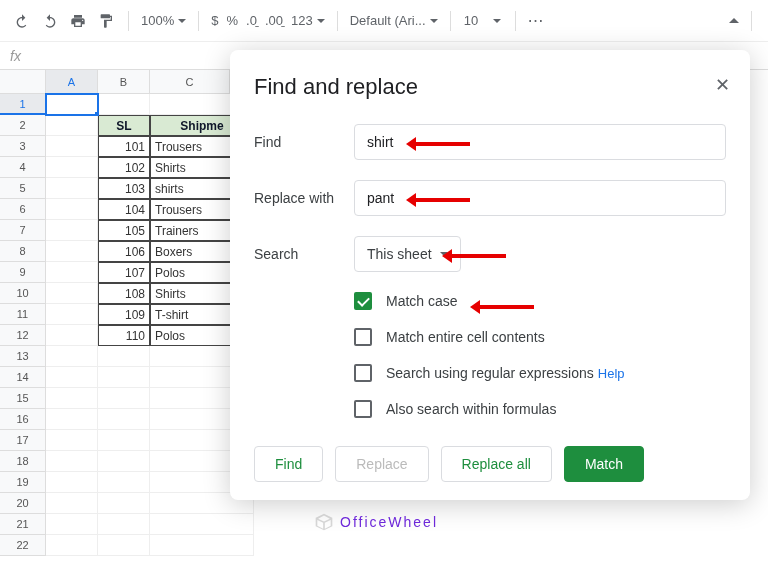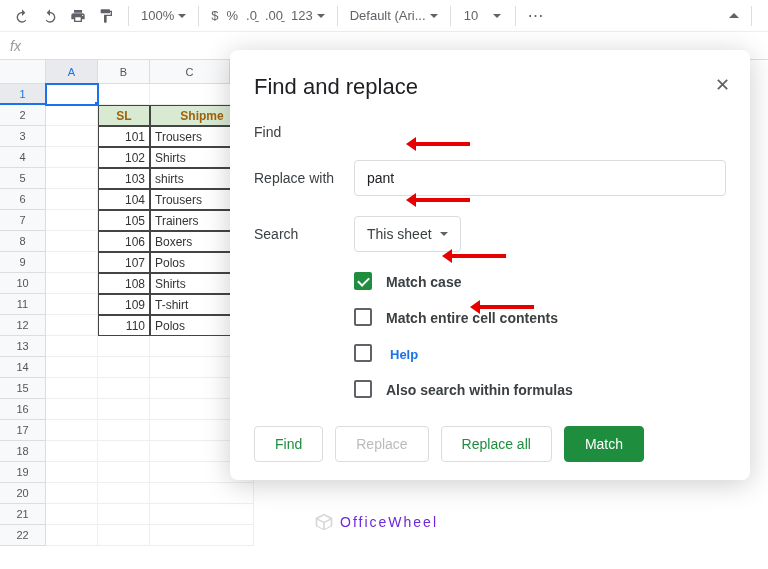--- a/index.html
+++ b/index.html
@@ -1,19 +1,19 @@
 <!DOCTYPE html>
 <html><head>
 <meta charset="utf-8">
 <style>
   * { box-sizing: border-box; margin: 0; padding: 0; }
   body { font-family: Arial, sans-serif; font-size: 13px; color: #333; background: #fff; width: 768px; height: 569px; overflow: hidden; position: relative; }
   
   
-  .toolbar { display: flex; align-items: center; height: 32px; padding: 8px 12px; gap: 8px; border-bottom: 1px solid #eee; }
+  .toolbar { display: flex; align-items: center; height: 42px; padding: 8px 12px; gap: 8px; border-bottom: 1px solid #eee; }
   .tb-icon { width: 20px; height: 20px; display: flex; align-items: center; justify-content: center; color: #5f6368; cursor: pointer; }
   .tb-sep { width: 1px; height: 20px; background: #ddd; margin: 0 4px; }
   .tb-text { color: #5f6368; font-size: 13px; display: flex; align-items: center; gap: 4px; cursor: pointer; }
   .tb-dots { color: #5f6368; cursor: pointer; font-size: 16px; letter-spacing: 2px; }
   .chev { width: 0; height: 0; border-left: 4px solid transparent; border-right: 4px solid transparent; border-top: 4px solid #5f6368; display: inline-block; }
   .toolbar-right { margin-left: auto; display: flex; align-items: center; gap: 8px; }
   
   
   .formula-bar { display: flex; align-items: center; height: 28px; border-bottom: 1px solid #ddd; }
   .cell-name { width: 98px; padding: 0 8px; font-size: 13px; color: #333; border-right: 1px solid #ddd; height: 100%; display: flex; align-items: center; position: relative; }
@@ -32,33 +32,33 @@
   .cell { width: 52px; height: 21px; border-right: 1px solid #eee; border-bottom: 1px solid #eee; padding: 0 4px; display: flex; align-items: center; font-size: 12px; overflow: hidden; white-space: nowrap; }
   .cell.wide { width: 104px; }
   
   
   .selected-row-h { background: #e8eaed !important; color: #1a73e8; border-bottom: 2px solid #1a73e8 !important; }
   .selected-col-h { background: #e8eaed !important; color: #1a73e8; border-right-color: #ddd; }
   .selected-cell { outline: 2px solid #1a73e8; outline-offset: -1px; position: relative; z-index: 1; background: #fff; }
   .sel-handle { position: absolute; right: -3px; bottom: -3px; width: 6px; height: 6px; background: #1a73e8; border: 1px solid #fff; }
   
   
-  .t-header { background: #d9ead3; font-weight: bold; color: #a16207; border: 1px solid #444 !important; text-align: center; justify-content: center; }
+  .t-header { background: #d9ead3; font-weight: bold; color: #0f172a; border: 1px solid #444 !important; text-align: center; justify-content: center; }
   .t-cell { border: 1px solid #444 !important; }
   .t-cell.num { justify-content: flex-end; }
   
   
   .dialog { position: absolute; top: 50px; left: 230px; width: 520px; background: #fff; box-shadow: 0 4px 28px rgba(0,0,0,0.2); border-radius: 8px; padding: 24px 24px 18px 24px; z-index: 10; }
   .dlg-title { font-size: 22px; color: #202124; margin-bottom: 24px; font-weight: 400; }
   .dlg-close { position: absolute; right: 20px; top: 24px; color: #5f6368; font-size: 18px; cursor: pointer; }
   .dlg-row { display: flex; align-items: center; margin-bottom: 20px; }
   .dlg-label { width: 100px; color: #3c4043; font-size: 14px; }
   .dlg-input { flex: 1; height: 36px; border: 1px solid #dadce0; border-radius: 4px; padding: 0 12px; font-size: 14px; color: #202124; }
   .dlg-select { height: 36px; border: 1px solid #dadce0; border-radius: 4px; padding: 0 12px; font-size: 14px; color: #3c4043; display: flex; align-items: center; gap: 8px; cursor: pointer; background: #fff; }
-  .dlg-check-row { display: flex; align-items: flex-end; margin-bottom: 18px; padding-left: 100px; font-weight: bold; }
+  .dlg-check-row { display: flex; align-items: center; margin-bottom: 18px; padding-left: 100px; }
   .checkbox { width: 18px; height: 18px; border: 2px solid #5f6368; border-radius: 2px; margin-right: 14px; display: flex; align-items: center; justify-content: center; cursor: pointer; flex-shrink: 0; }
   .checkbox.checked { background: #1e8e3e; border-color: #1e8e3e; }
   .checkbox.checked::after { content: ""; width: 5px; height: 9px; border: solid #fff; border-width: 0 2px 2px 0; transform: rotate(45deg); margin-top: -2px; }
   .check-label { font-size: 14px; color: #3c4043; }
   .help-link { color: #1a73e8; margin-left: 4px; cursor: pointer; }
   .dlg-actions { display: flex; gap: 12px; margin-top: 28px; justify-content: flex-start; }
   .btn { height: 36px; padding: 0 20px; border-radius: 4px; font-size: 14px; cursor: pointer; display: flex; align-items: center; border: 1px solid #dadce0; background: #fff; color: #1e8e3e; font-weight: 500; }
   .btn.disabled { color: #bbb; }
   .btn.primary { background: #1e8e3e; color: #fff; border-color: #1e8e3e; }
   
@@ -274,20 +274,21 @@
       </div>
     </div>
 </div>
 
 <div class="dialog">
   <div class="dlg-title">Find and replace</div>
   <div class="dlg-close">✕</div>
 
   <div class="dlg-row">
     <div class="dlg-label">Find</div>
+    <input class="dlg-input" value="shirt" style="">
   </div>
   <div class="dlg-row">
     <div class="dlg-label">Replace with</div>
     <input class="dlg-input" value="pant" style="">
   </div>
   <div class="dlg-row">
     <div class="dlg-label">Search</div>
     <div class="dlg-select">
         <span>This sheet</span>
         <span class="chev"></span>
@@ -297,20 +298,21 @@
   <div class="dlg-check-row">
     <div class="checkbox checked"></div>
     <span class="check-label">Match case</span>
   </div>
   <div class="dlg-check-row">
     <div class="checkbox"></div>
     <span class="check-label">Match entire cell contents</span>
   </div>
   <div class="dlg-check-row">
     <div class="checkbox"></div>
+    <span class="check-label">Search using regular expressions</span>
     <span class="help-link">Help</span>
   </div>
   <div class="dlg-check-row">
     <div class="checkbox"></div>
     <span class="check-label">Also search within formulas</span>
   </div>
 
   <div class="dlg-actions">
     <div class="btn">Find</div>
     <div class="btn disabled">Replace</div>

